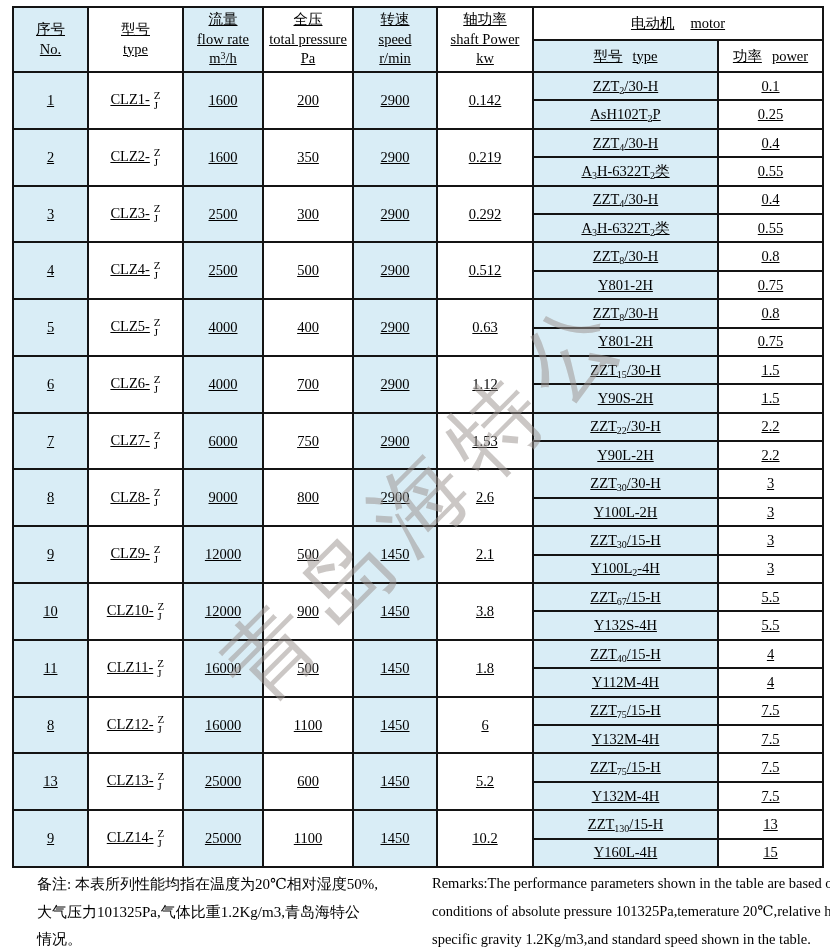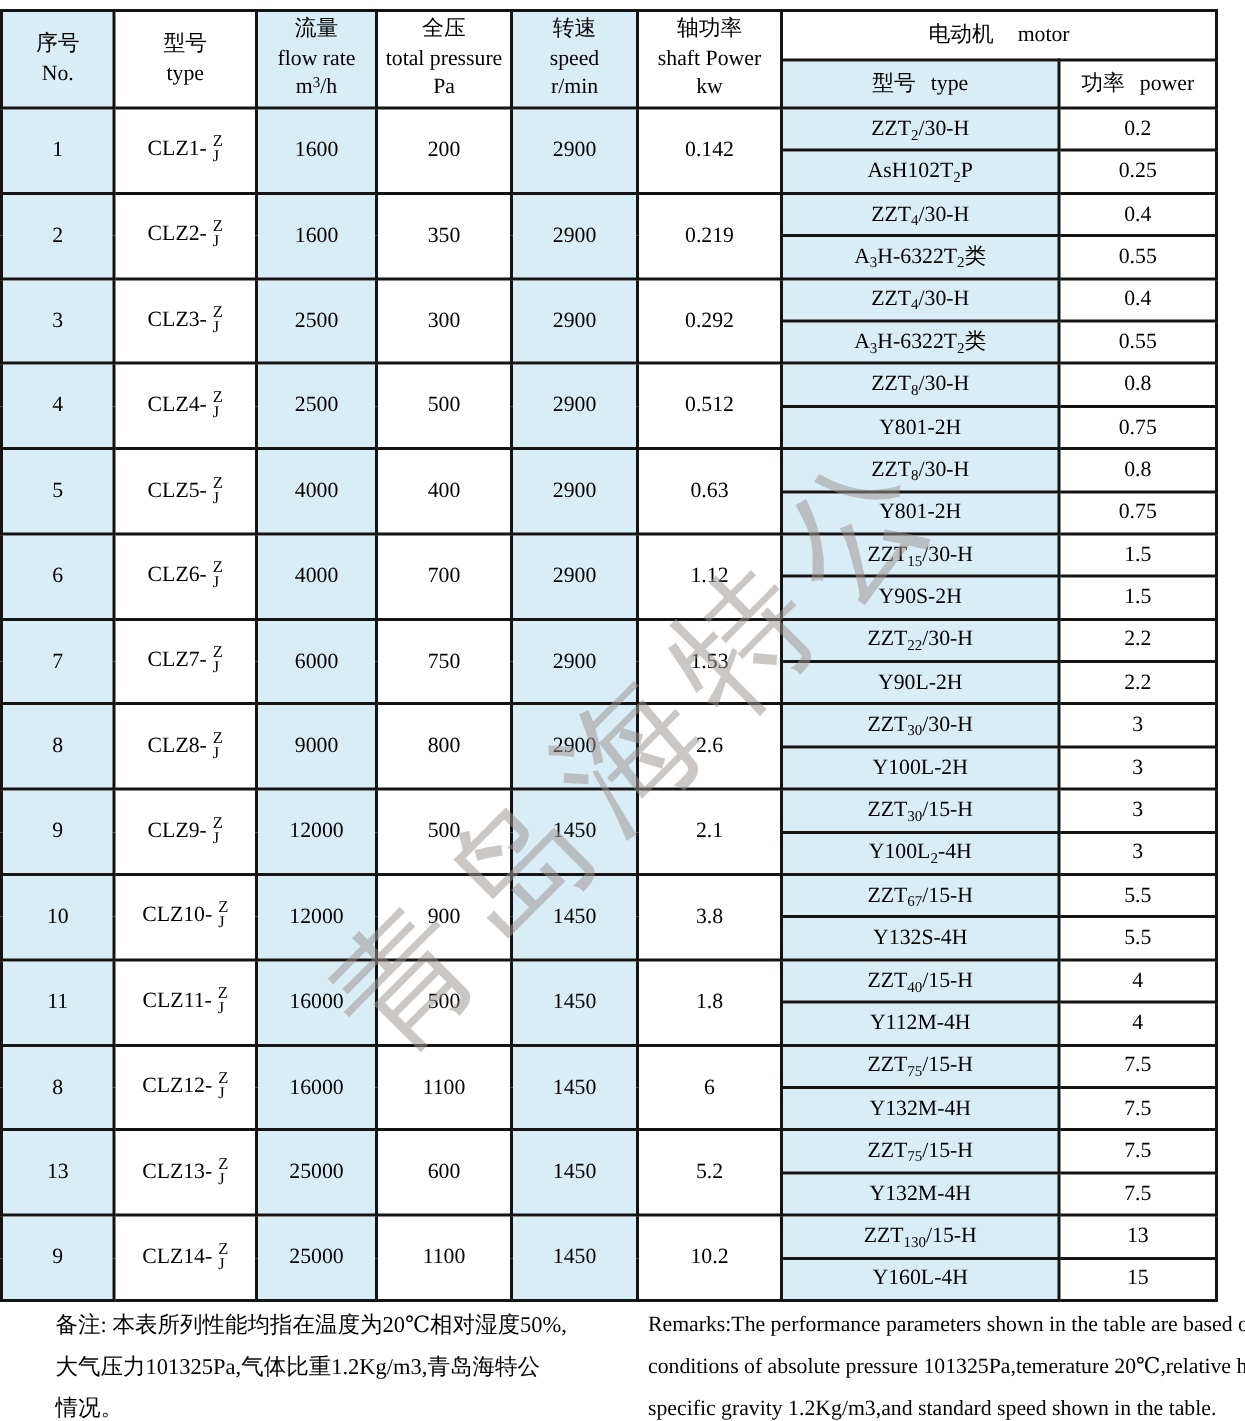--- a/index.html
+++ b/index.html
@@ -8,22 +8,22 @@
     --wm:#9c9591;
   }
   html,body{margin:0;padding:0;}
   body{
     width:830px;height:947px;background:#ffffff;position:relative;
     font-family:"Liberation Serif","DejaVu Serif",serif;color:#000;
     overflow:hidden;
   }
   .page{position:absolute;inset:0;}
   table.spec{
-    position:absolute;left:0;top:6px;width:810px;
-    border-collapse:collapse;table-layout:fixed;
+    position:absolute;left:12px;top:6px;width:810px;
+    border-collapse:collapse;table-layout:fixed;text-decoration:underline;
   }
   table.spec th,table.spec td{
     border:2px solid var(--border);
     text-align:center;vertical-align:middle;
     padding:0;font-weight:normal;
     font-size:14.5px;line-height:1.3;
     overflow:hidden;
   }
   thead tr.h1{height:33px;}
   thead tr.h2{height:32px;}
@@ -121,21 +121,21 @@
           <td class="blue" rowspan="2">1</td>
           <td rowspan="2">CLZ1-<span class="zj">
               <span>Z</span>
               <span>J</span>
             </span></td>
           <td class="blue" rowspan="2">1600</td>
           <td rowspan="2">200</td>
           <td class="blue" rowspan="2">2900</td>
           <td rowspan="2">0.142</td>
           <td class="blue">ZZT<sub>2</sub>/30-H</td>
-          <td>0.2</td>
+          <td>0.1</td>
         </tr>
         <tr>
           <td class="blue">AsH102T<sub>2</sub>P</td>
           <td>0.25</td>
         </tr>
         <tr>
           <td class="blue" rowspan="2">2</td>
           <td rowspan="2">CLZ2-<span class="zj">
               <span>Z</span>
               <span>J</span>

